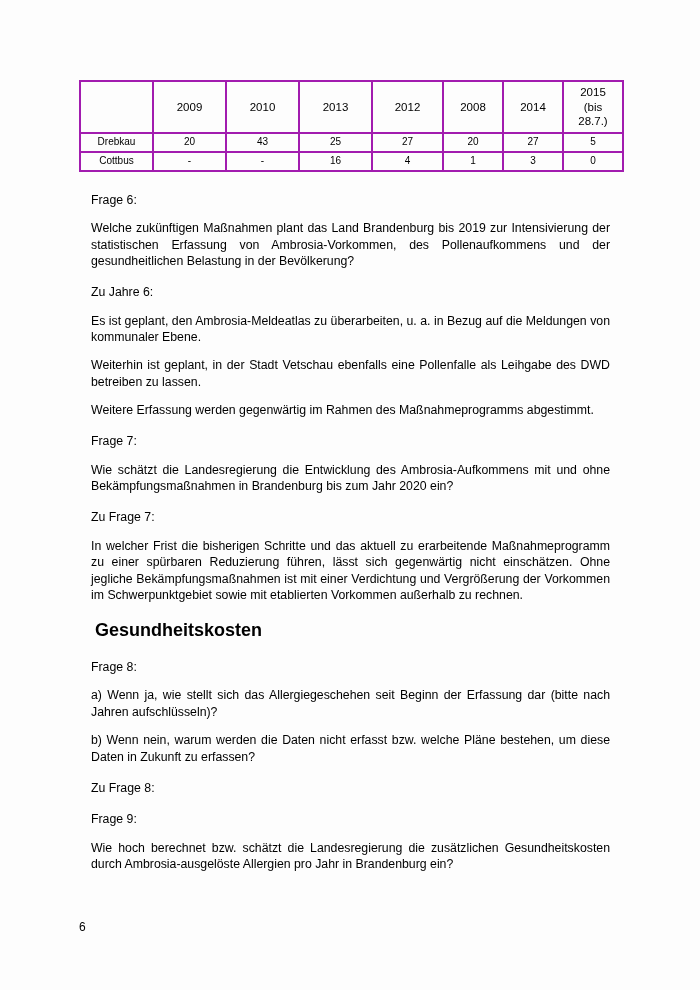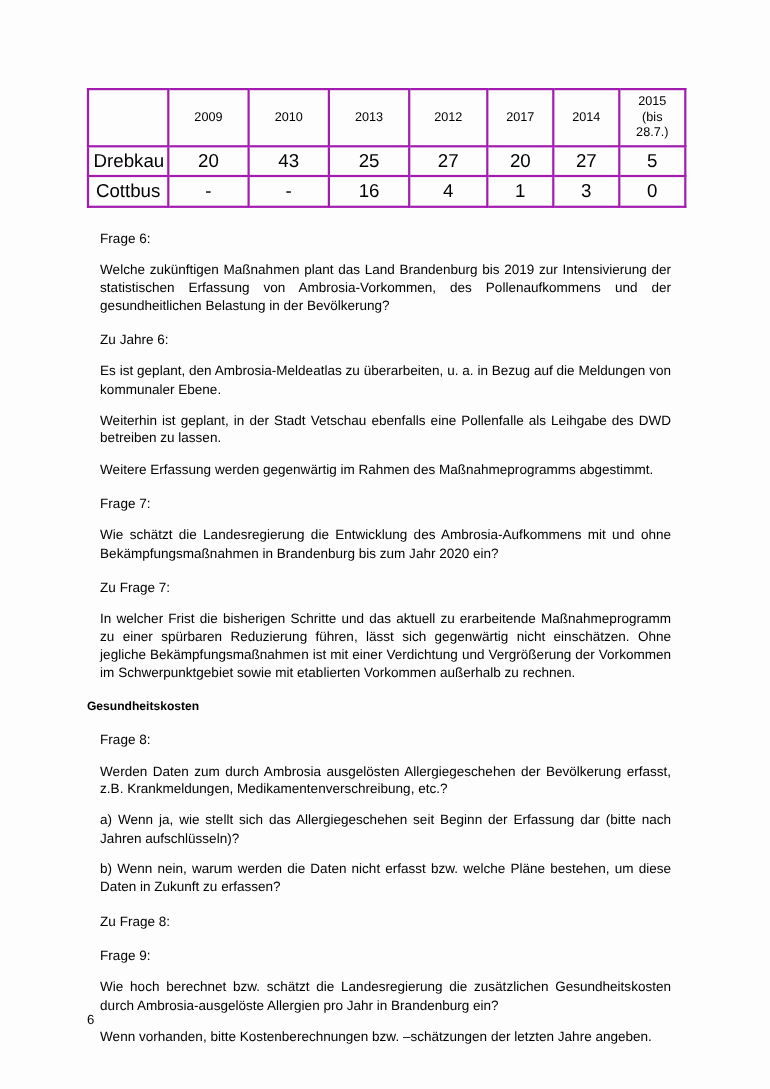--- a/index.html
+++ b/index.html
@@ -44,21 +44,21 @@
     text-align: center;
     vertical-align: middle;
     font-weight: normal;
     line-height: 1.25;
   }
   table.stats thead td {
     height: 46px;
   }
   table.stats tbody td {
     height: 13px;
-    font-size: 17px;
+    font-size: 10px;
   }
   td.rowlabel {
     text-align: left;
     padding-left: 4px;
   }
   .hdr-multi {
     white-space: pre-line;
   }
 
   
@@ -71,24 +71,24 @@
   .block {
     margin-top: 15px;
   }
   .block.first {
     margin-top: 20px;
   }
   .tight {
     margin-top: 0;
   }
   .heading {
-    font-size: 11px;
+    font-size: 18px;
     font-weight: bold;
     line-height: 1.33;
-    margin: 0;
+    margin: 16px;
   }
   .left {
     text-align: left;
   }
 
   .pagenum {
     position: absolute;
     left: 79px;
     top: 920px;
     font-size: 12px;
@@ -111,21 +111,21 @@
         <col style="width:60px">
         <col style="width:60px">
       </colgroup>
       <thead>
         <tr>
           <td></td>
           <td>2009</td>
           <td>2010</td>
           <td>2013</td>
           <td>2012</td>
-          <td>2017</td>
+          <td>2008</td>
           <td>2014</td>
           <td class="hdr-multi">2015
 (bis
 28.7.)</td>
         </tr>
       </thead>
       <tbody>
         <tr>
           <td class="rowlabel">Drebkau</td>
           <td>20</td>
@@ -170,31 +170,29 @@
       <p class="para left">Zu Frage 7:</p>
       <p class="para tight">In welcher Frist die bisherigen Schritte und das aktuell zu erarbeitende Maßnahmeprogramm zu einer spürbaren Reduzierung führen, lässt sich gegenwärtig nicht einschätzen. Ohne jegliche Bekämpfungsmaßnahmen ist mit einer Verdichtung und Vergrößerung der Vorkommen im Schwerpunktgebiet sowie mit etablierten Vorkommen außerhalb zu rechnen.</p>
     </div>
 
     <div class="block">
       <p class="heading">Gesundheitskosten</p>
     </div>
 
     <div class="block">
       <p class="para left">Frage 8:</p>
-      <p class="para tight">Werden Daten zum durch Ambrosia ausgelösten Allergiegeschehen der Bevölkerung erfasst, z.B. Krankmeldungen, Medikamentenverschreibung, etc.?</p>
       <p class="para tight">a) Wenn ja, wie stellt sich das Allergiegeschehen seit Beginn der Erfassung dar (bitte nach Jahren aufschlüsseln)?</p>
       <p class="para tight">b) Wenn nein, warum werden die Daten nicht erfasst bzw. welche Pläne bestehen, um diese Daten in Zukunft zu erfassen?</p>
     </div>
 
     <div class="block">
       <p class="para left">Zu Frage 8:</p>
     </div>
 
     <div class="block">
       <p class="para left">Frage 9:</p>
       <p class="para tight">Wie hoch berechnet bzw. schätzt die Landesregierung die zusätzlichen Gesundheitskosten durch Ambrosia-ausgelöste Allergien pro Jahr in Brandenburg ein?</p>
-      <p class="para tight">Wenn vorhanden, bitte Kostenberechnungen bzw. –schätzungen der letzten Jahre angeben.</p>
     </div>
 
   </div>
 
   <div class="pagenum">6</div>
 </div>
 
 </body></html>

